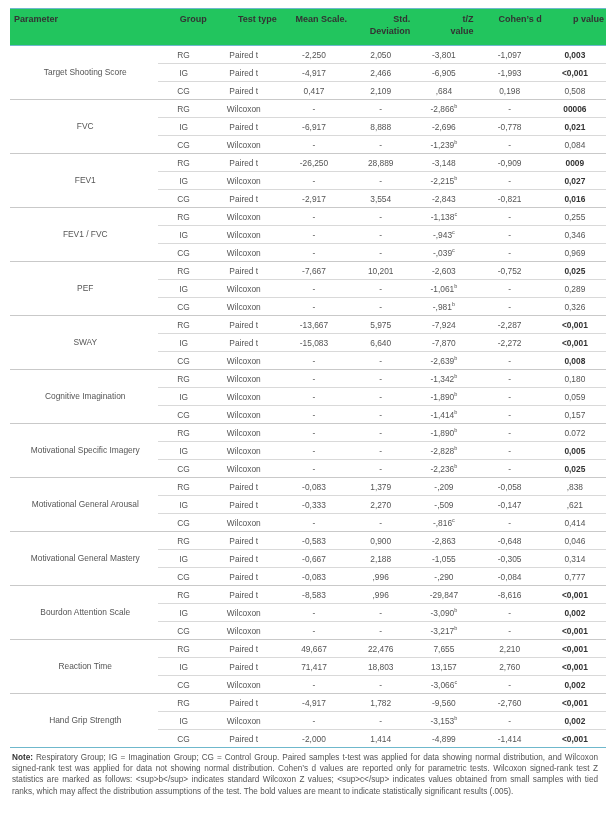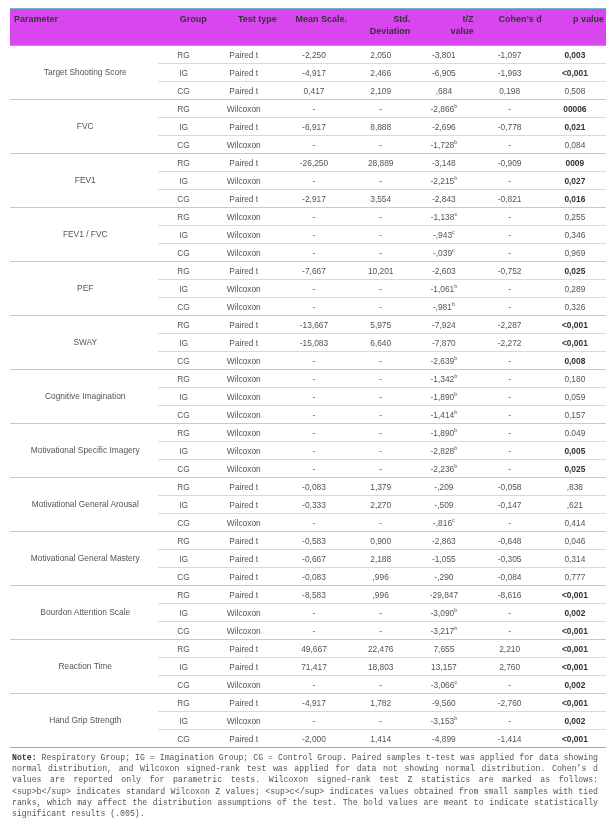--- a/index.html
+++ b/index.html
@@ -1,31 +1,31 @@
 <!DOCTYPE html>
 <html><head>
 <meta charset="utf-8">
 <style>
   html, body { margin: 0; padding: 0; background: #ffffff; }
   body { width: 614px; height: 829px; overflow: hidden; font-family: "Liberation Sans", sans-serif; color: #444; }
   .wrap { padding: 8px 8px 0 10px; }
   .caption { font-size: 8.4px; color: #555; margin: 2px 0 4px 2px; letter-spacing: -0.05px; }
   .caption b { color: #333; }
   table { border-collapse: collapse; width: 100%; table-layout: fixed; font-size: 8.4px; }
-  thead tr { background: #d946ef; border-radius: 14px; }
+  thead tr { background: #22c55e; border-radius: 14px; }
   thead th { font-weight: bold; color: #333; font-size: 9px; vertical-align: top; padding: 4px 2px 4px 2px; text-align: right; line-height: 12px; height: 28px; }
   thead { border-top: 1.5px solid #6fb8cc; border-bottom: 1.5px solid #6fb8cc; }
   th.param-h { text-align: left; padding-left: 4px; }
   td { height: 17px; padding: 0 2px; text-align: center; color: #555; border-bottom: 1px solid #d9d9d9; white-space: nowrap; }
   td.param { text-align: center; padding-left: 4px; white-space: normal; line-height: 11px; border-bottom: 1px solid #c9c9c9; }
   tr.grp-end td { border-bottom: 1px solid #c9c9c9; }
   tr.last td { border-bottom: 1.5px solid #6fb8cc; }
   td.bold { font-weight: bold; color: #333; }
   sup { font-size: 5.5px; vertical-align: 4px; }
-  .note { font-size: 8.2px; color: #555; margin: 4px 8px 0 2px; line-height: 11.2px; text-align: justify; font-family: Liberation Mono, monospace; }
+  .note { font-size: 8.2px; color: #555; margin: 4px 8px 0 2px; line-height: 11.2px; text-align: justify; }
   .note b { color: #333; }
   col.c1 { width: 148px; } col.c2 { width: 50px; } col.c3 { width: 70px; } col.c4 { width: 70px; }
   col.c5 { width: 63px; } col.c6 { width: 63px; } col.c7 { width: 68px; } col.c8 { width: 62px; }
 </style>
 </head>
 <body>
 
 <div class="wrap">
 
   <table>
@@ -97,21 +97,21 @@
           <td>8,888</td>
           <td><span>-2,696</span></td>
           <td>-0,778</td>
           <td class="bold">0,021</td>
         </tr>
         <tr class="grp-end">
           <td>CG</td>
           <td>Wilcoxon</td>
           <td>-</td>
           <td>-</td>
-          <td><span>-1,728</span><sup>b</sup></td>
+          <td><span>-1,239</span><sup>b</sup></td>
           <td>-</td>
           <td>0,084</td>
         </tr>
         <tr>
           <td class="param" rowspan="3">FEV1</td>
           <td>RG</td>
           <td>Paired t</td>
           <td>-26,250</td>
           <td>28,889</td>
           <td><span>-3,148</span></td>
@@ -249,21 +249,21 @@
           <td>0,157</td>
         </tr>
         <tr>
           <td class="param" rowspan="3">Motivational Specific Imagery</td>
           <td>RG</td>
           <td>Wilcoxon</td>
           <td>-</td>
           <td>-</td>
           <td><span>-1,890</span><sup>b</sup></td>
           <td>-</td>
-          <td>0.049</td>
+          <td>0.072</td>
         </tr>
         <tr>
           <td>IG</td>
           <td>Wilcoxon</td>
           <td>-</td>
           <td>-</td>
           <td><span>-2,828</span><sup>b</sup></td>
           <td>-</td>
           <td class="bold">0,005</td>
         </tr>

